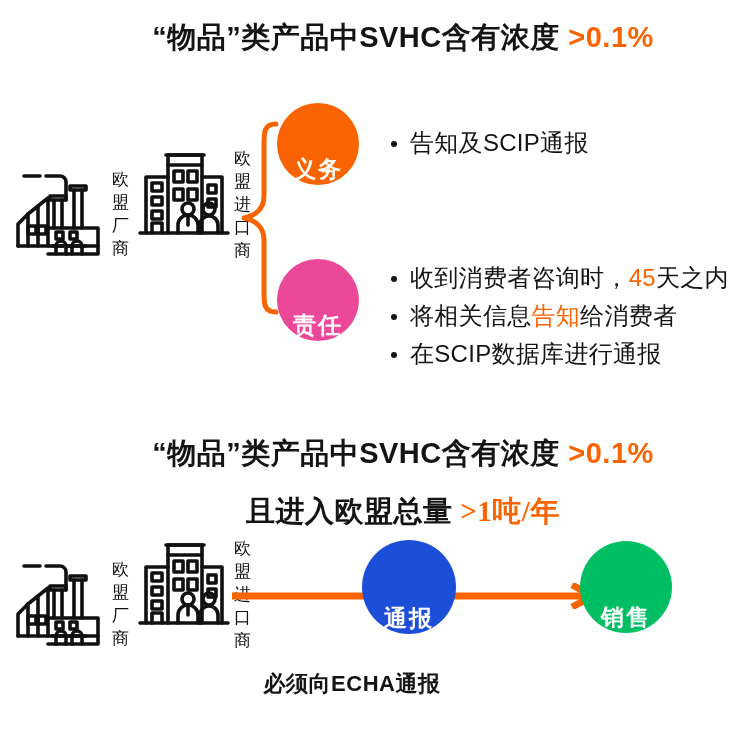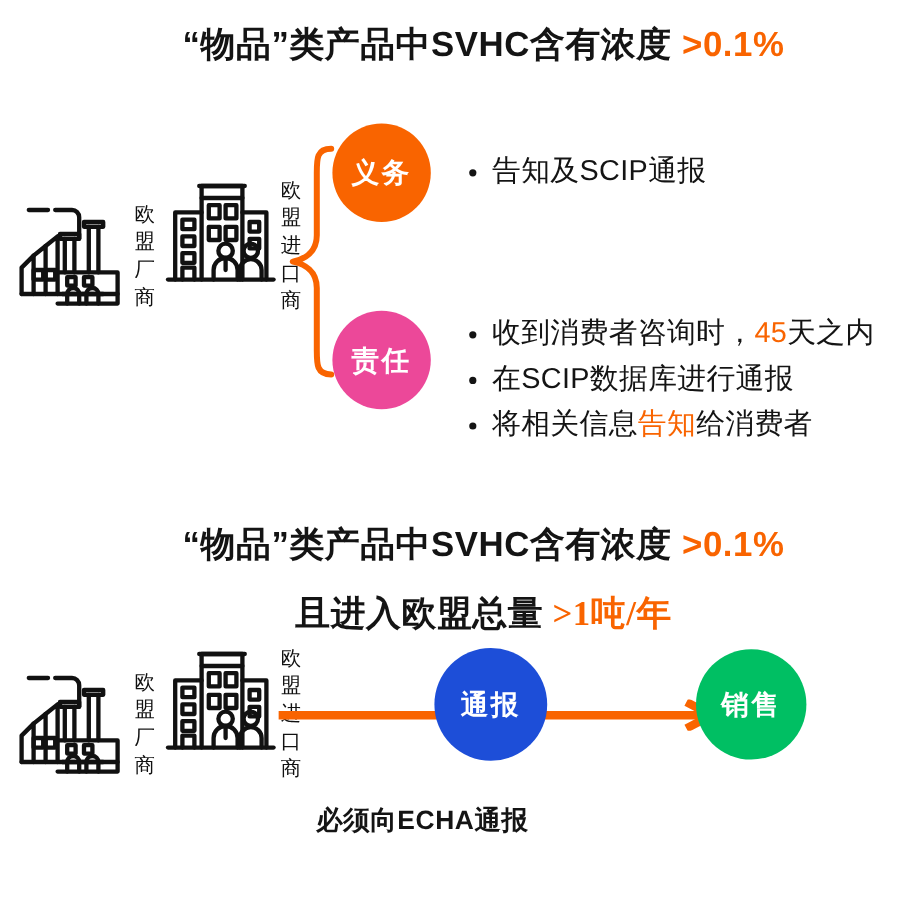--- a/index.html
+++ b/index.html
@@ -62,21 +62,21 @@
   #entities-top { left: 12px; top: 145px; }
   #entities-bottom { left: 12px; top: 535px; }
 
   
   #brace-wrap { left: 228px; top: 118px; }
 
   
   .bubble {
     position: absolute;
     display: flex;
-    align-items: center;
+    align-items: flex-end;
     justify-content: center;
     border-radius: 50%;
     color: #ffffff;
     font-size: 23px;
     font-weight: bold;
     letter-spacing: 2px;
   }
   #bubble-obligation {
     left: 277px; top: 103px;
     width: 82px; height: 82px;
@@ -240,25 +240,25 @@
 <ul class="bullet-list" id="bullets-obligation">
   <li class="bullet-item nowrap">
     <span>告知及SCIP通报</span>
   </li>
 </ul>
 
 <ul class="bullet-list" id="bullets-responsibility">
   <li class="bullet-item nowrap">
     <span>收到消费者咨询时，</span><span class="accent">45</span><span>天之内</span>
   </li>
+  <li class="bullet-item nowrap" style="padding-left:21px">
+    <span>将相关信息</span><span class="accent">告知</span><span>给消费者</span>
+  </li>
   <li class="bullet-item nowrap">
     <span>在SCIP数据库进行通报</span>
-  </li>
-  <li class="bullet-item nowrap" style="padding-left:21px">
-    <span>将相关信息</span><span class="accent">告知</span><span>给消费者</span>
   </li>
 </ul>
 
 <div class="heading" id="title-mid-1">
   <span>“物品”类产品中SVHC含有浓度 </span><span class="accent">&gt;0.1%</span>
 </div>
 <div class="heading" id="title-mid-2">
   <span>且进入欧盟总量 </span><span class="accent">&gt;1吨/年</span>
 </div>
 

